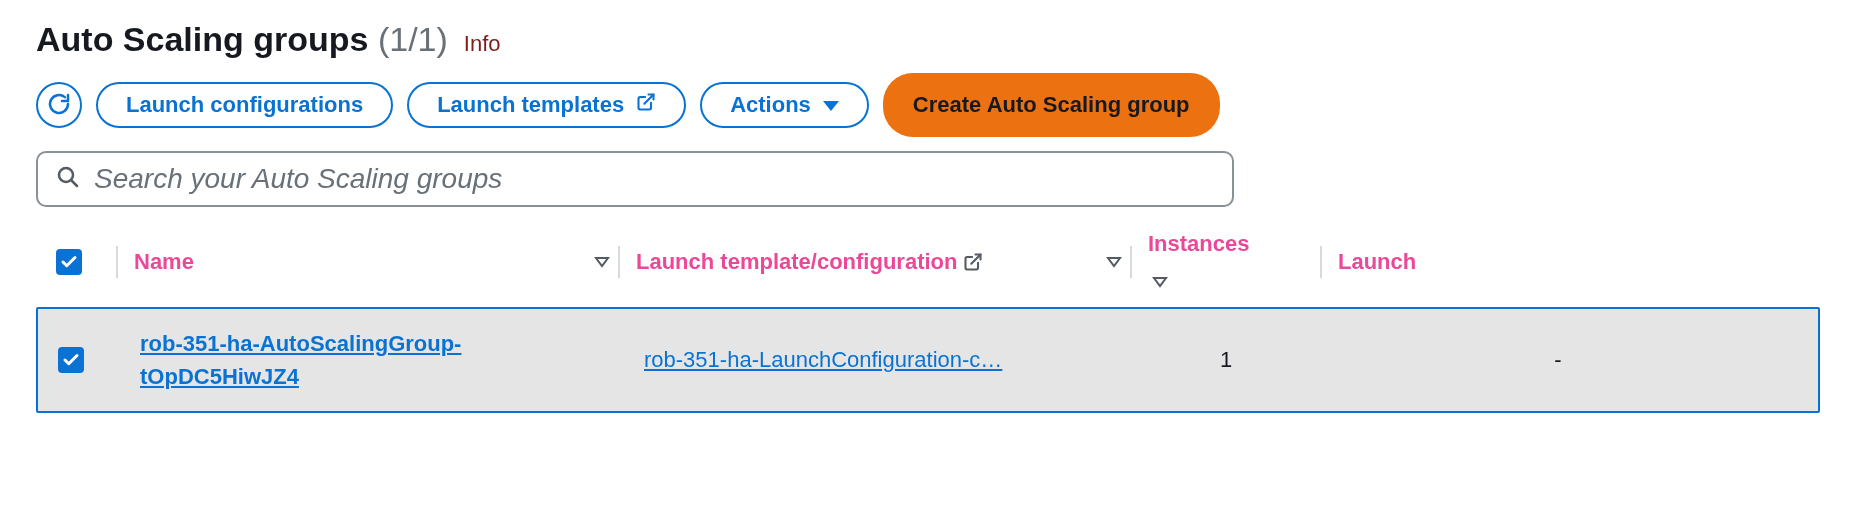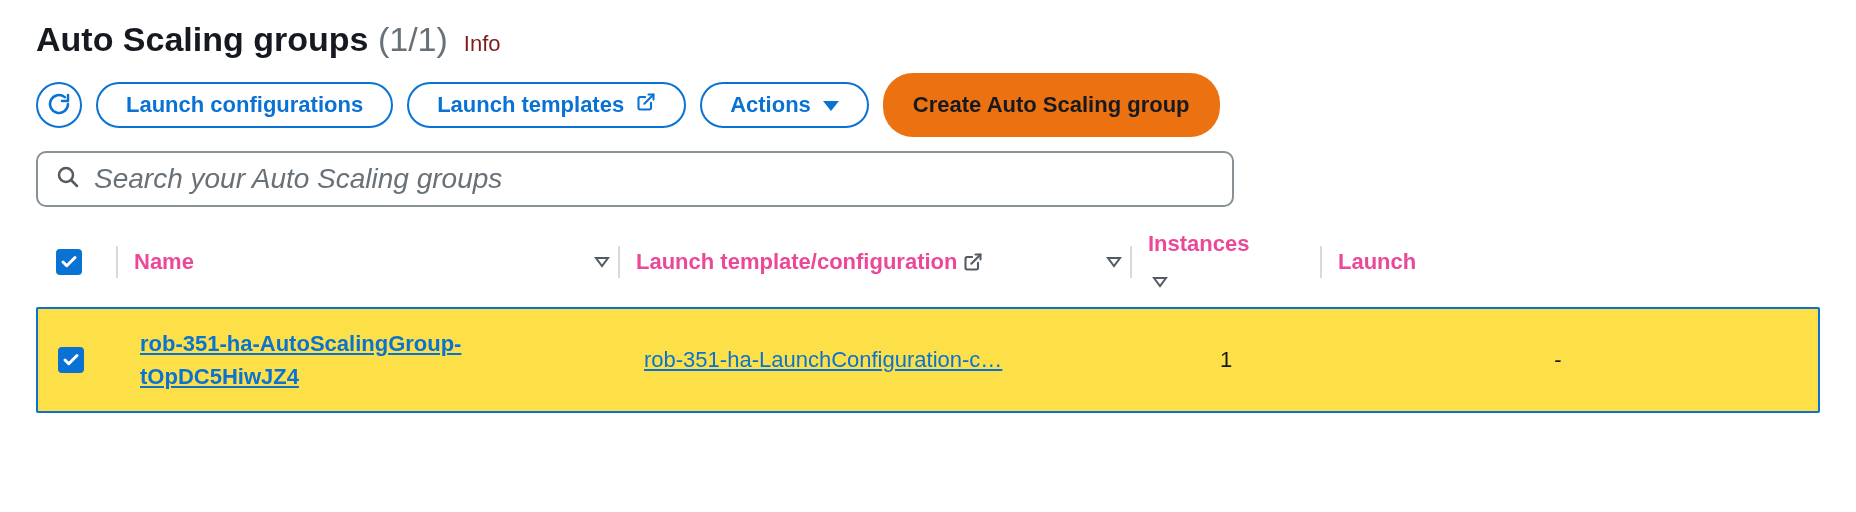--- a/index.html
+++ b/index.html
@@ -156,21 +156,21 @@
       align-items: center;
       justify-content: center;
       cursor: pointer;
     }
     .table-row {
       display: flex;
       align-items: center;
       padding: 18px 20px;
       border: 2px solid #0972d3;
       border-radius: 2px;
-      background: #fde047;
+      background: #e5e5e5;
       min-height: 100px;
     }
     .cell {
       font-size: 22px;
       color: #16191f;
     }
     .cell-name {
       width: 480px;
       padding-right: 30px;
     }

